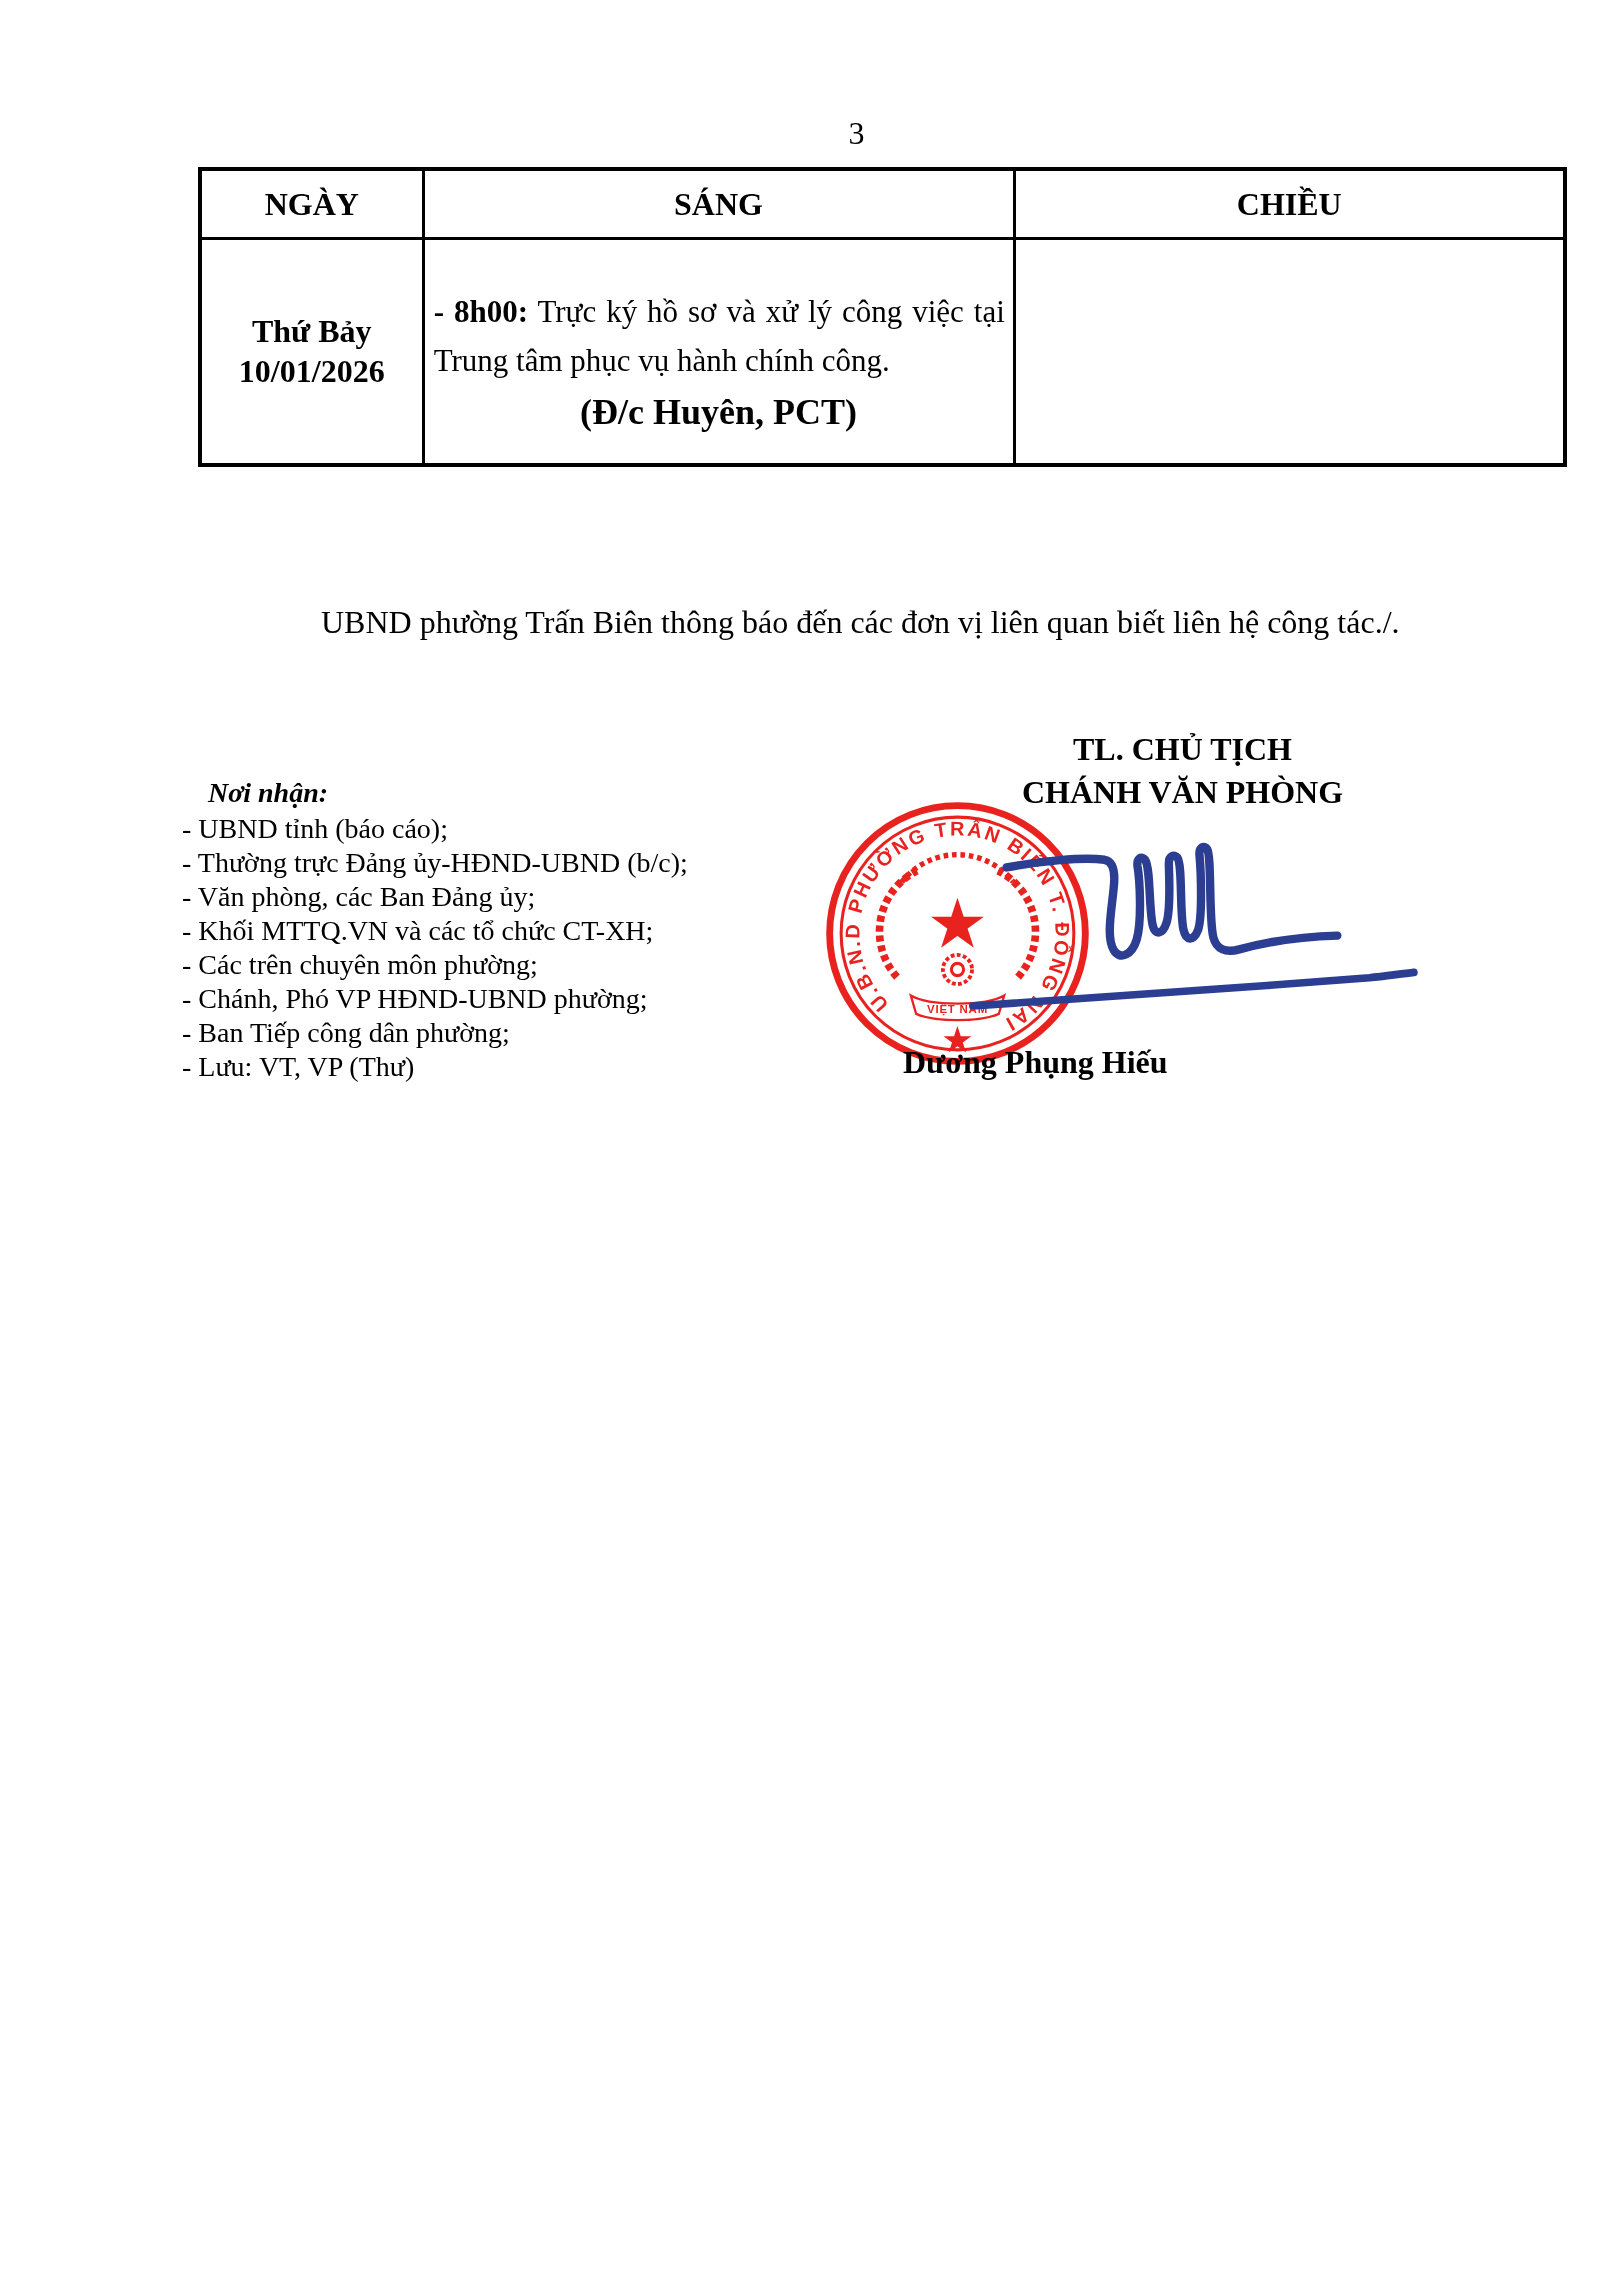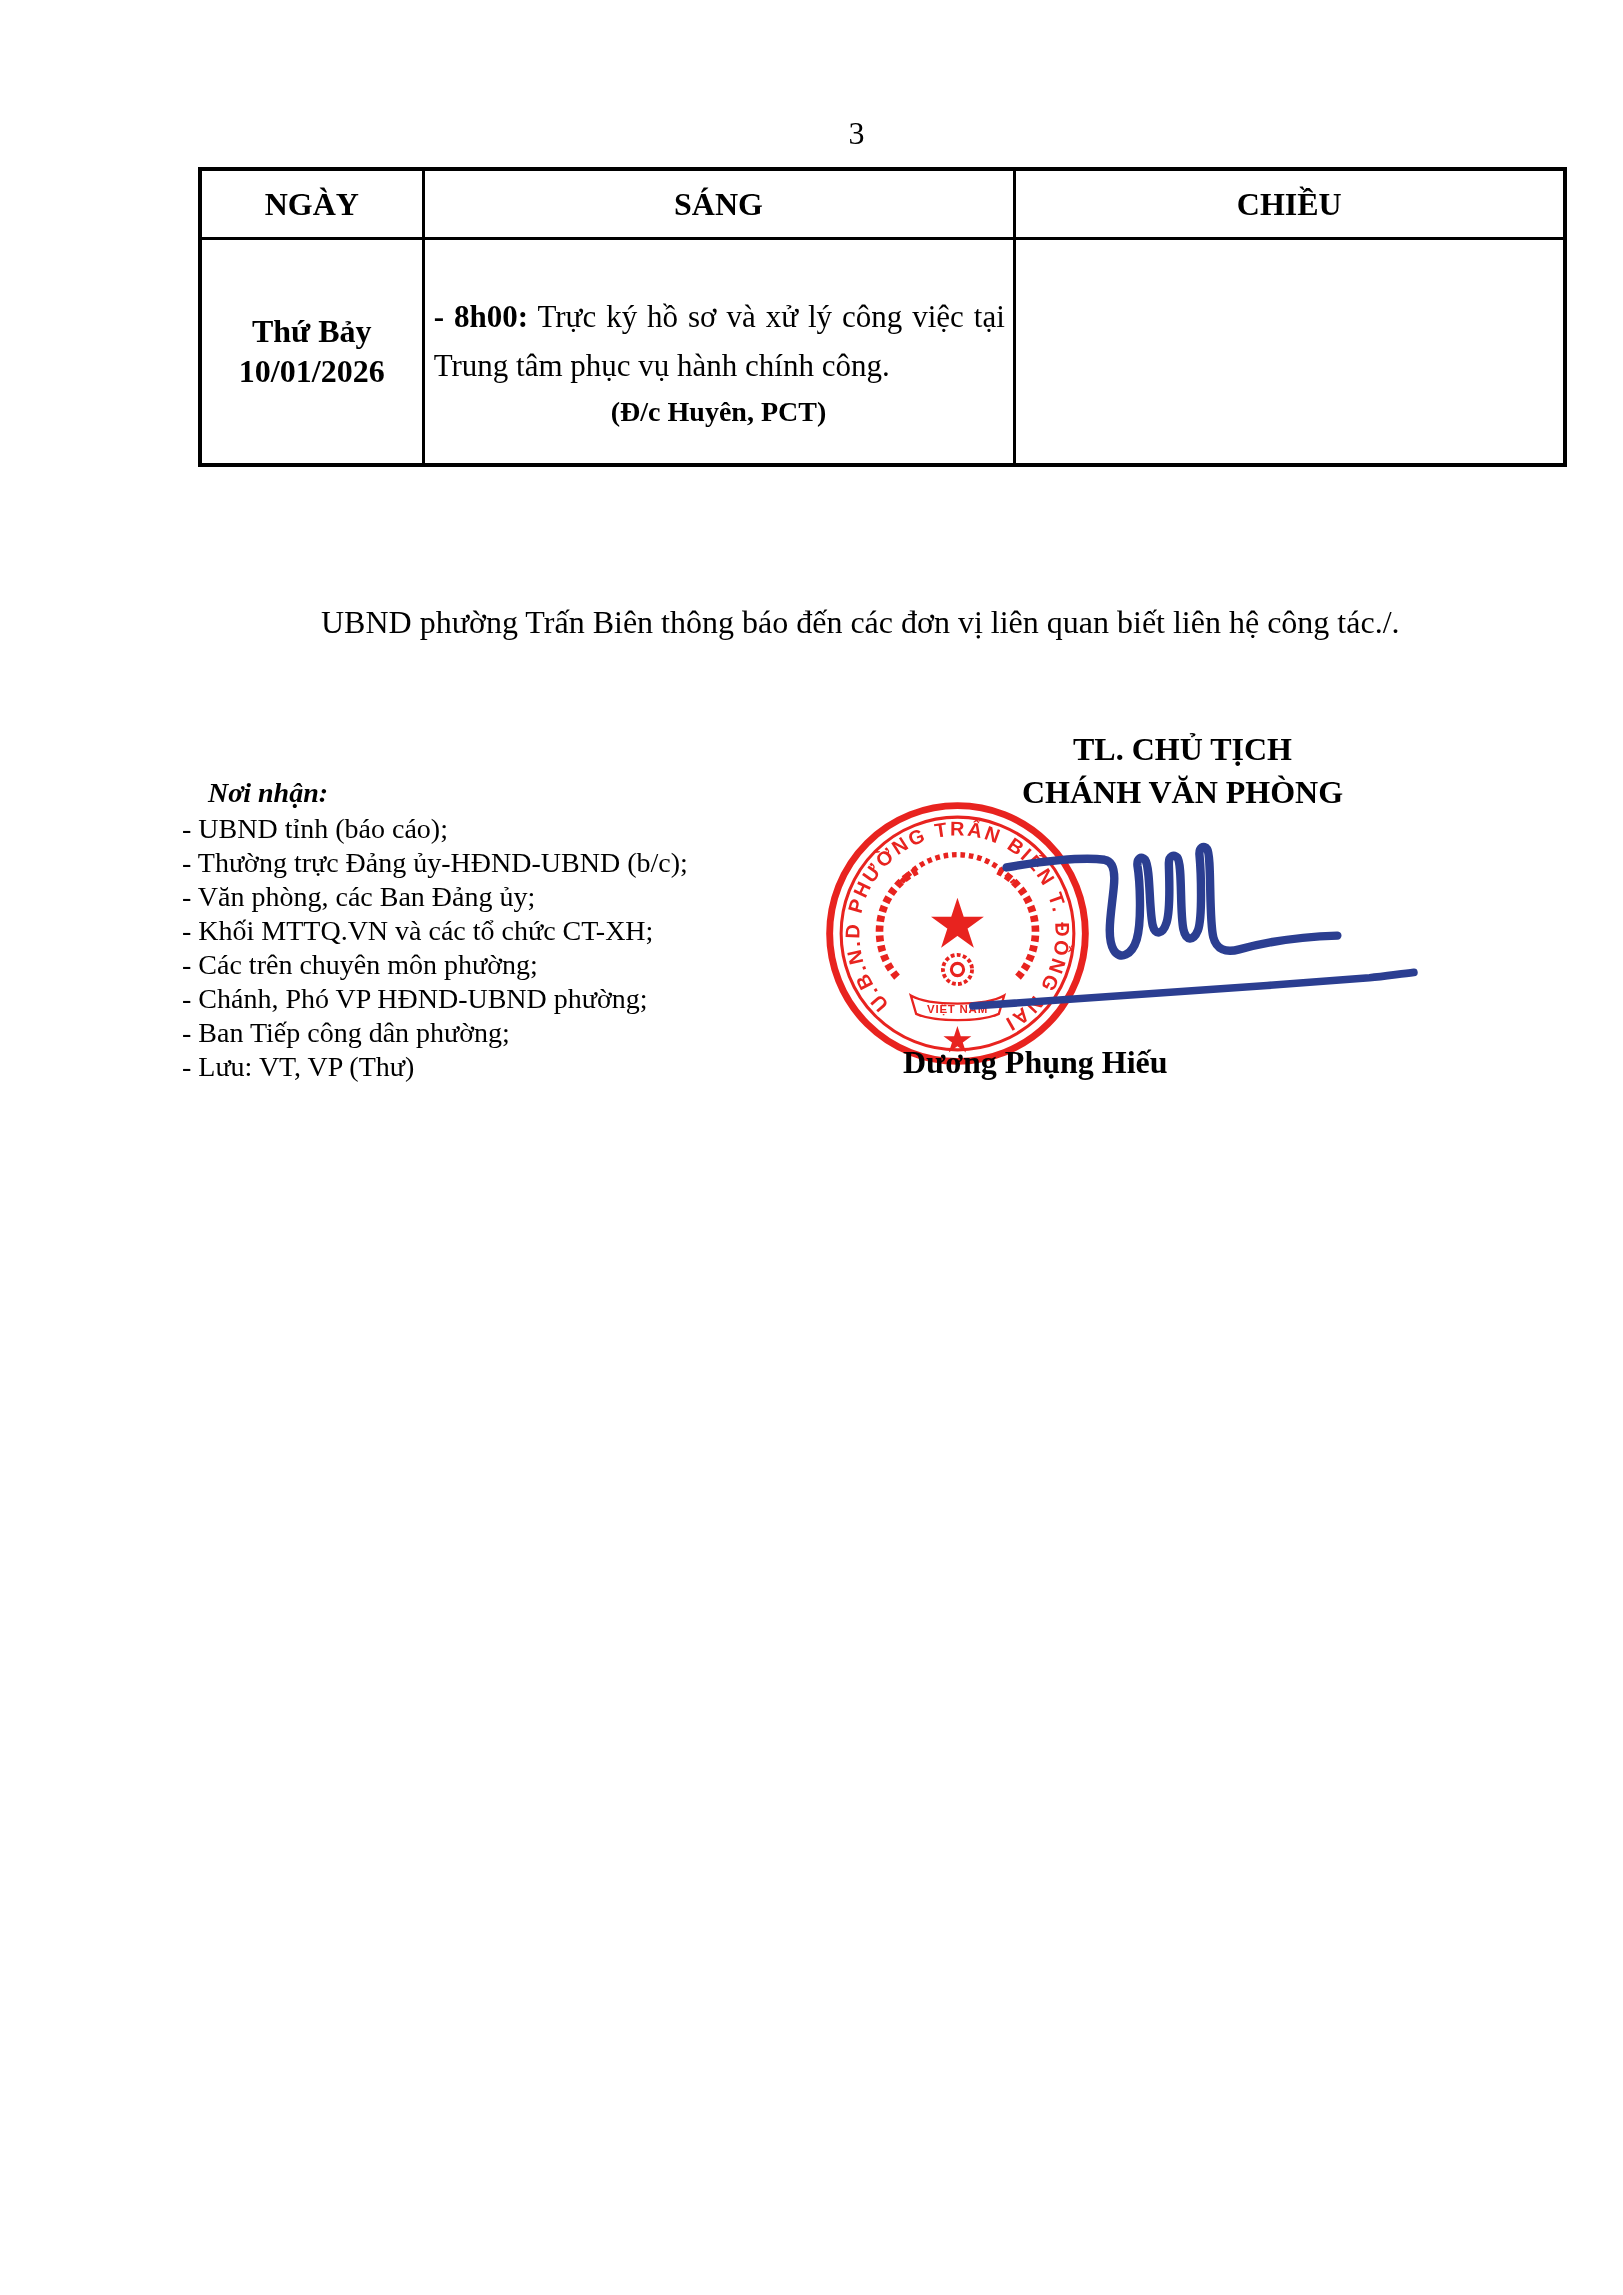--- a/index.html
+++ b/index.html
@@ -35,21 +35,21 @@
   td.cell-chieu-r1{ vertical-align:top; }
   .chieu-line1{ text-align:left; padding:15.3px 7.7px 0 12.2px; line-height:43px;}
   .chieu-line2{ text-align:center; font-weight:bold; margin-top:6.1px; line-height:43px;}
   td.cell-ngay-r2{ text-align:center; font-weight:bold; line-height:40px;}
   td.cell-sang-r2{ vertical-align:top; }
   .sang-par{
     margin:18.4px 7.7px 0 9.2px;
     text-align:justify; line-height:49px; font-size:31px;
   }
   .sang-par .lead{ font-weight:bold; }
-  .sang-sign{ text-align:center; font-weight:bold; margin-top:6.1px; font-size:28px;}
+  .sang-sign{ text-align:center; font-weight:bold; margin-top:6.1px; font-size:36px;}
   .closing{
     position:absolute; left:226px; top:600px; width:1282px;
     font-size:32px; line-height:44px; text-align:justify; text-indent:95px;
   }
   .sig-titles{
     position:absolute; left:846px; top:728px; width:673px;
     text-align:center; font-weight:bold; font-size:32px; line-height:43px;
   }
   .recipients{
     position:absolute; left:182px; top:774px; width:658px;

